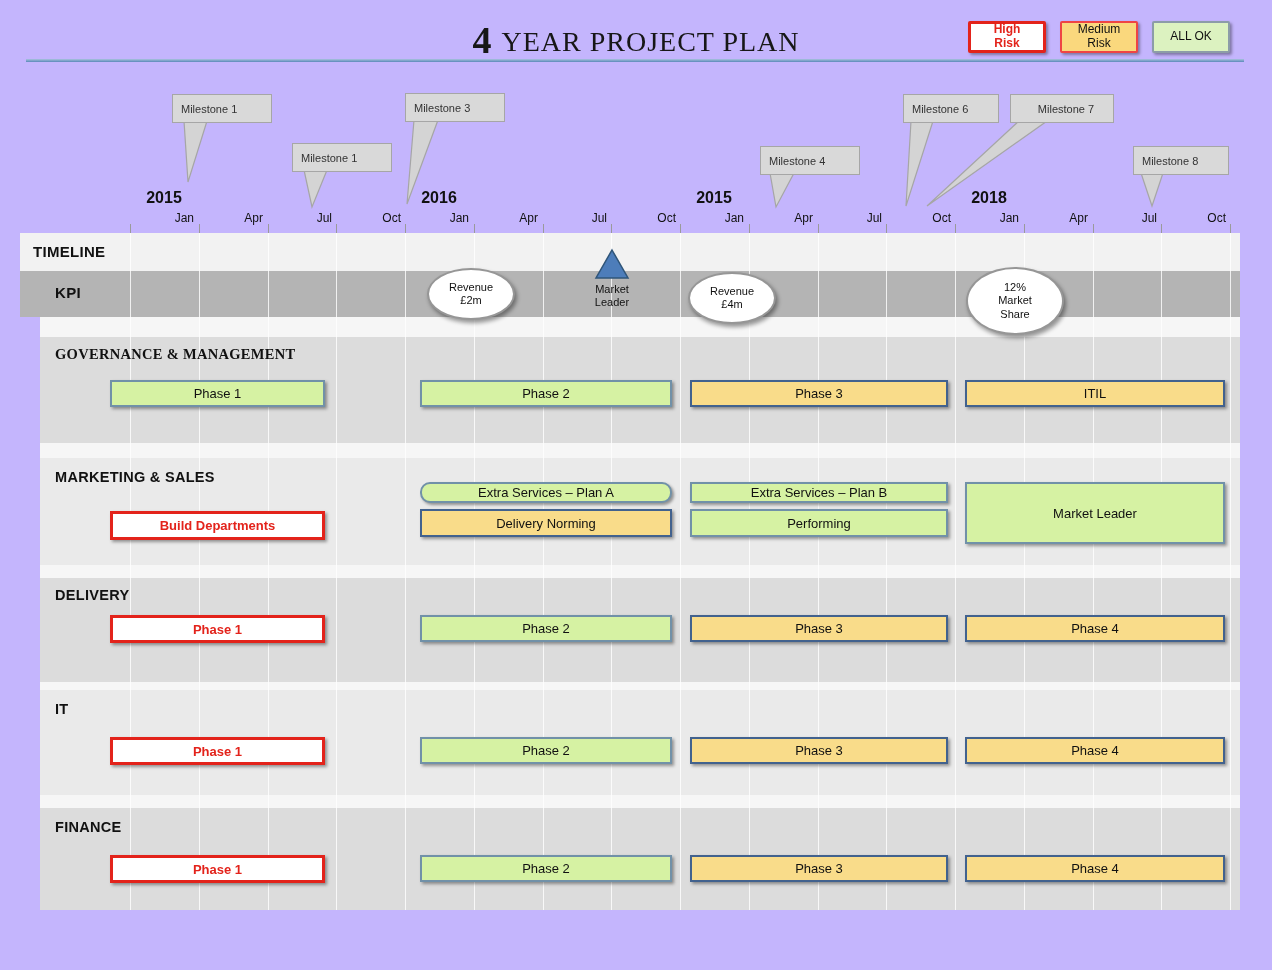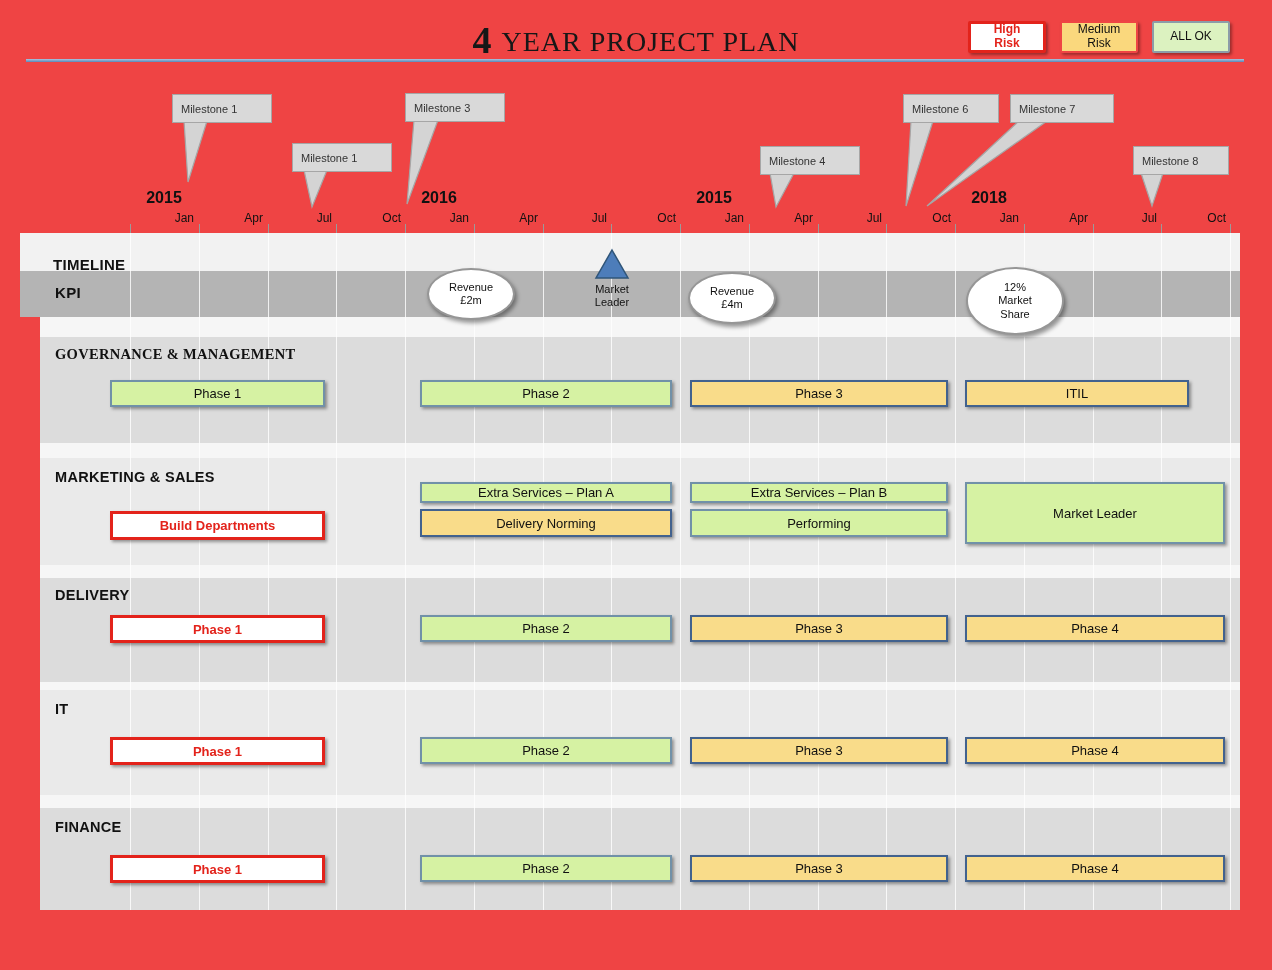--- a/index.html
+++ b/index.html
@@ -1,16 +1,16 @@
 <!DOCTYPE html>
 <html><head>
 <meta charset="utf-8">
 <style>
   html,body{margin:0;padding:0;background:#fff;}
-  #page{position:relative;width:1272px;height:970px;background:#ef4444;overflow:hidden;
+  #page{position:relative;width:1272px;height:970px;background:#c4b5fd;overflow:hidden;
         font-family:"Liberation Sans",sans-serif;color:#111;}
 
   
   .title{position:absolute;left:0;top:18px;width:1272px;text-align:center;
          font-family:"Liberation Serif",serif;color:#171717;}
   .title .t-num{font-size:38px;font-weight:bold;vertical-align:-2px;}
   .title .t-rest{font-size:28px;letter-spacing:1px;margin-left:10px;}
   .title-rule{position:absolute;left:26px;top:59px;width:1218px;height:3px;
               background:linear-gradient(#a9c3de,#5b88b9);}
   .legend-box{position:absolute;top:21px;width:78px;height:32px;box-sizing:border-box;
@@ -100,21 +100,21 @@
     </div>
   <div class="milestone" style="left:405px;top:93px;">
       <span>Milestone 3</span>
     </div>
   <div class="milestone" style="left:760px;top:146px;">
       <span>Milestone 4</span>
     </div>
   <div class="milestone" style="left:903px;top:94px;width:96px;">
       <span>Milestone 6</span>
     </div>
-  <div class="milestone" style="left:1010px;top:94px;width:104px;">
+  <div class="milestone" style="left:1010px;top:94px;width:104px;justify-content:center;">
       <span>Milestone 7</span>
     </div>
   <div class="milestone" style="left:1133px;top:146px;width:96px;">
       <span>Milestone 8</span>
     </div>
 
   <div class="year" style="left:134px;">2015</div>
   <div class="year" style="left:409px;">2016</div>
   <div class="year" style="left:684px;">2015</div>
   <div class="year" style="left:959px;">2018</div>
@@ -138,21 +138,21 @@
 
   <div class="plan-bg"></div>
   <div class="band row-timeline"></div>
   <div class="band row-kpi"></div>
   <div class="band shade-a" style="top:337px;height:106px;"></div>
   <div class="band shade-b" style="top:458px;height:107px;"></div>
   <div class="band shade-a" style="top:578px;height:104px;"></div>
   <div class="band shade-b" style="top:690px;height:105px;"></div>
   <div class="band shade-a" style="top:808px;height:102px;"></div>
 
-  <div class="row-label" style="left:33px;top:256px;margin-left:20px;">TIMELINE</div>
+  <div class="row-label" style="left:33px;top:243px;">TIMELINE</div>
   <div class="row-label" style="left:55px;top:284px;">KPI</div>
   <div class="section-title" style="left:55px;top:346px;font-family:Liberation Serif, serif;">GOVERNANCE  &amp; MANAGEMENT</div>
   <div class="section-title" style="left:55px;top:469px;">MARKETING  &amp; SALES</div>
   <div class="section-title" style="left:55px;top:587px;">DELIVERY</div>
   <div class="section-title" style="left:55px;top:701px;">IT</div>
   <div class="section-title" style="left:55px;top:819px;">FINANCE</div>
 
   <div class="kpi-oval" style="left:427px;top:268px;width:84px;height:48px;">Revenue
 £2m</div>
   <svg class="kpi-marker" style="left:592px;top:247px;" width="40" height="34">
@@ -162,24 +162,24 @@
 Leader</div>
   <div class="kpi-oval" style="left:688px;top:272px;width:84px;height:48px;">Revenue
 £4m</div>
   <div class="kpi-oval" style="left:966px;top:267px;width:94px;height:64px;">12%
 Market
 Share</div>
 
   <div class="bar ok" style="left:110px;top:380px;width:215px;height:27px;">Phase 1</div>
   <div class="bar ok" style="left:420px;top:380px;width:252px;height:27px;">Phase 2</div>
   <div class="bar medium" style="left:690px;top:380px;width:258px;height:27px;">Phase 3</div>
-  <div class="bar medium" style="left:965px;top:380px;width:224px;height:27px;">ITIL</div>
+  <div class="bar medium" style="left:965px;top:380px;width:260px;height:27px;">ITIL</div>
 
   <div class="bar high" style="left:110px;top:511px;width:215px;height:29px;">Build Departments</div>
-  <div class="bar ok" style="left:420px;top:482px;width:252px;height:21px;">Extra Services – Plan A</div>
+  <div class="bar ok" style="left:420px;top:482px;width:252px;height:21px;border-radius:10px;">Extra Services – Plan A</div>
   <div class="bar medium" style="left:420px;top:509px;width:252px;height:28px;">Delivery Norming</div>
   <div class="bar ok" style="left:690px;top:482px;width:258px;height:21px;">Extra Services – Plan B</div>
   <div class="bar ok" style="left:690px;top:509px;width:258px;height:28px;">Performing</div>
   <div class="bar ok" style="left:965px;top:482px;width:260px;height:62px;">Market Leader</div>
 
   <div class="bar high" style="left:110px;top:615px;width:215px;height:28px;">Phase 1</div>
   <div class="bar ok" style="left:420px;top:615px;width:252px;height:27px;">Phase 2</div>
   <div class="bar medium" style="left:690px;top:615px;width:258px;height:27px;">Phase 3</div>
   <div class="bar medium" style="left:965px;top:615px;width:260px;height:27px;">Phase 4</div>
 

